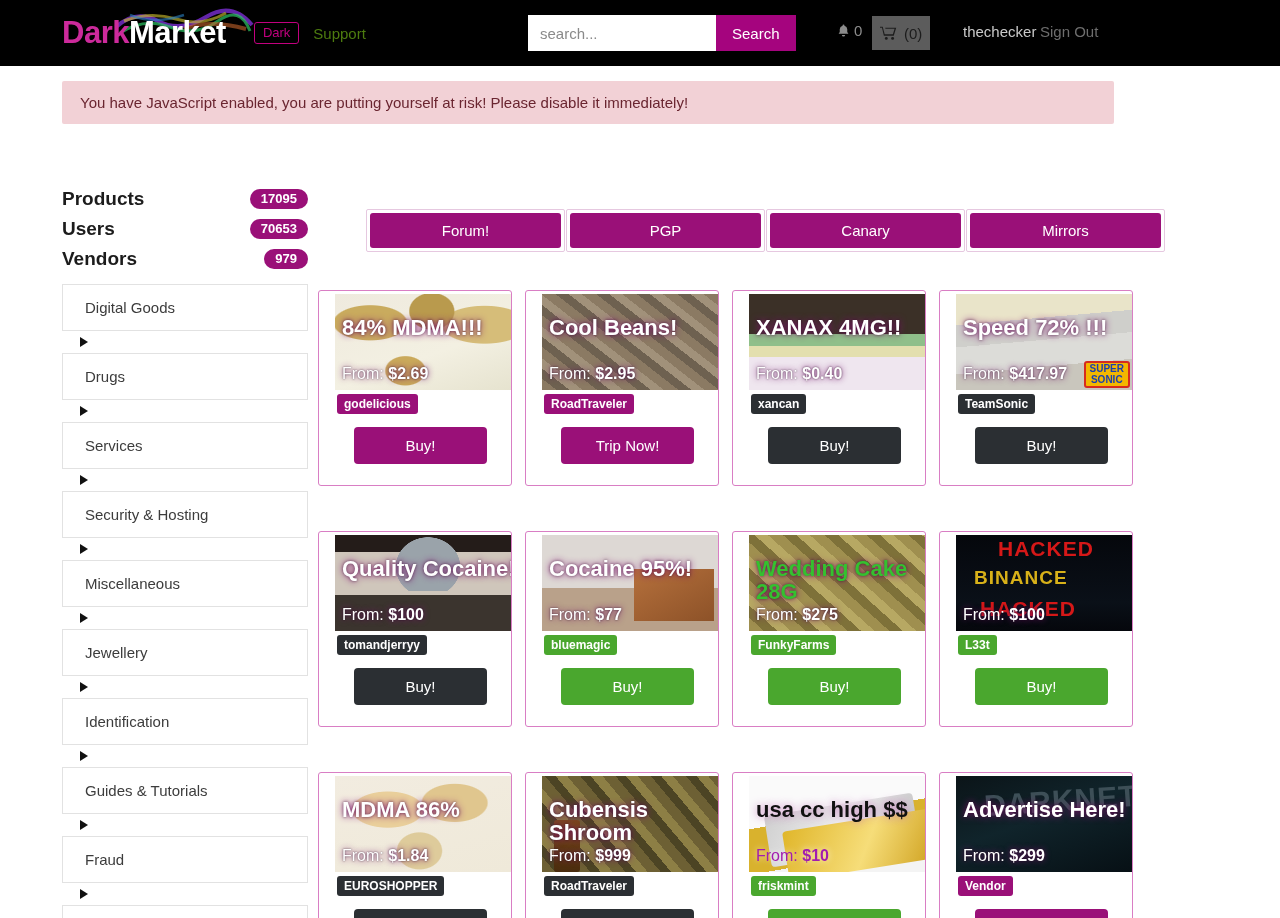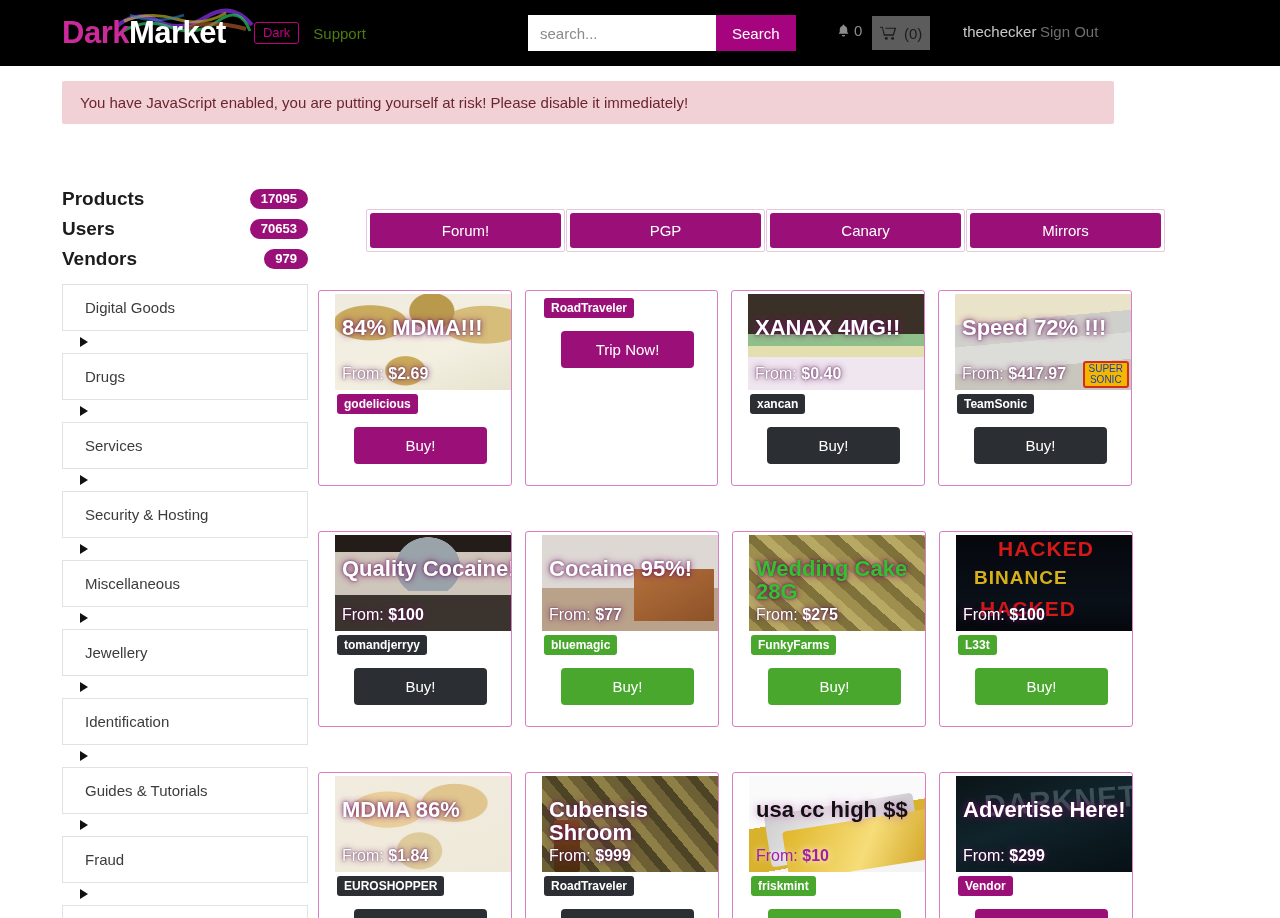--- a/index.html
+++ b/index.html
@@ -348,21 +348,21 @@
   .hk1 { position:absolute; left:42px; top:2px; }
   .hk2 { position:absolute; left:24px; top:62px; }
   .hk3 { position:absolute; left:18px; top:32px; color:#d8b119; font-size:19px; }
   .art-overlay-dmtext {
     position:absolute; left:28px; top:8px; z-index:2;
     color:#3d4f57; font-weight:bold; font-size:30px; letter-spacing:1px;
     transform: rotate(-4deg);
   }
   .sonic {
     position:absolute; right:2px; bottom:2px; z-index:4;
-    background:#f3b700; color:#1a3fb0; font-weight:normal;
+    background:#f3b700; color:#1a3fb0; font-weight:bold;
     font-size:10px; padding:1px 4px; border-radius:3px;
     border:2px solid #d62b1f; line-height:1.05; text-align:center;
   }
   .ccard-strip {
     position:absolute; left:18px; top:28px; width:150px; height:52px;
     background:linear-gradient(120deg,#cfcfcf,#efefef 50%,#bfbfbf);
     transform:rotate(-9deg); z-index:1;
     border-radius:4px;
   }
   .ccard-strip2 {
@@ -521,21 +521,25 @@
     </div>
   </div>
 
 <div class="grid" id="grid">
     <div class="prow">
       <div class="pcard"><div class="pthumb">
           <div class="bg art-mdma84"></div>
           <div class="ptitle ">84% MDMA!!!</div>
           <div class="pfrom "><span>From:</span> <b>$2.69</b></div>
         </div><span class="pvendor v-purple">godelicious</span><button class="pbuy b-purple">Buy!</button></div>
-      <div class="pcard"><span class="pvendor v-purple">RoadTraveler</span><button class="pbuy b-purple">Trip Now!</button></div>
+      <div class="pcard"><div class="pthumb">
+          <div class="bg art-beans"></div>
+          <div class="ptitle ">Cool Beans!</div>
+          <div class="pfrom "><span>From:</span> <b>$2.95</b></div>
+        </div><span class="pvendor v-purple">RoadTraveler</span><button class="pbuy b-purple">Trip Now!</button></div>
       <div class="pcard"><div class="pthumb">
           <div class="bg art-xanax"></div>
           <div class="ptitle ">XANAX 4MG!!</div>
           <div class="pfrom "><span>From:</span> <b>$0.40</b></div>
         </div><span class="pvendor v-dark">xancan</span><button class="pbuy b-dark">Buy!</button></div>
       <div class="pcard"><div class="pthumb">
           <div class="bg art-speed"></div>
           <div class="sonic">SUPER<br>SONIC</div>
           <div class="ptitle ">Speed 72% !!!</div>
           <div class="pfrom "><span>From:</span> <b>$417.97</b></div>

